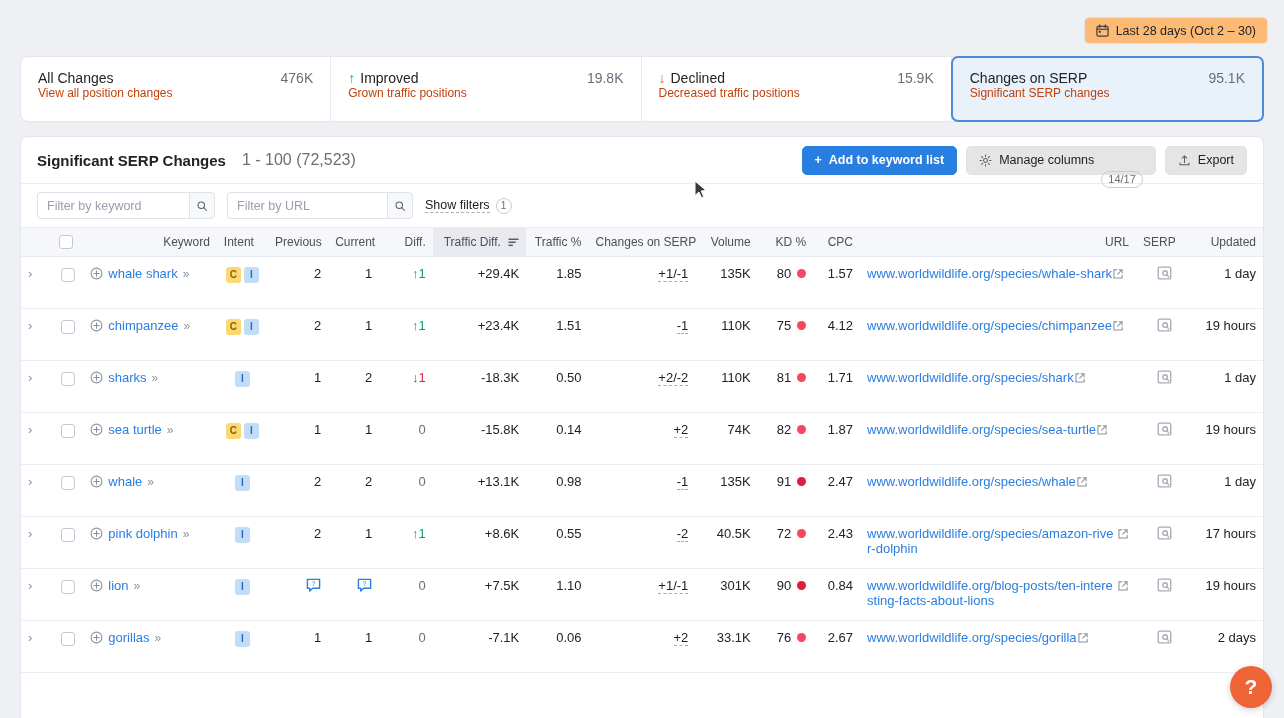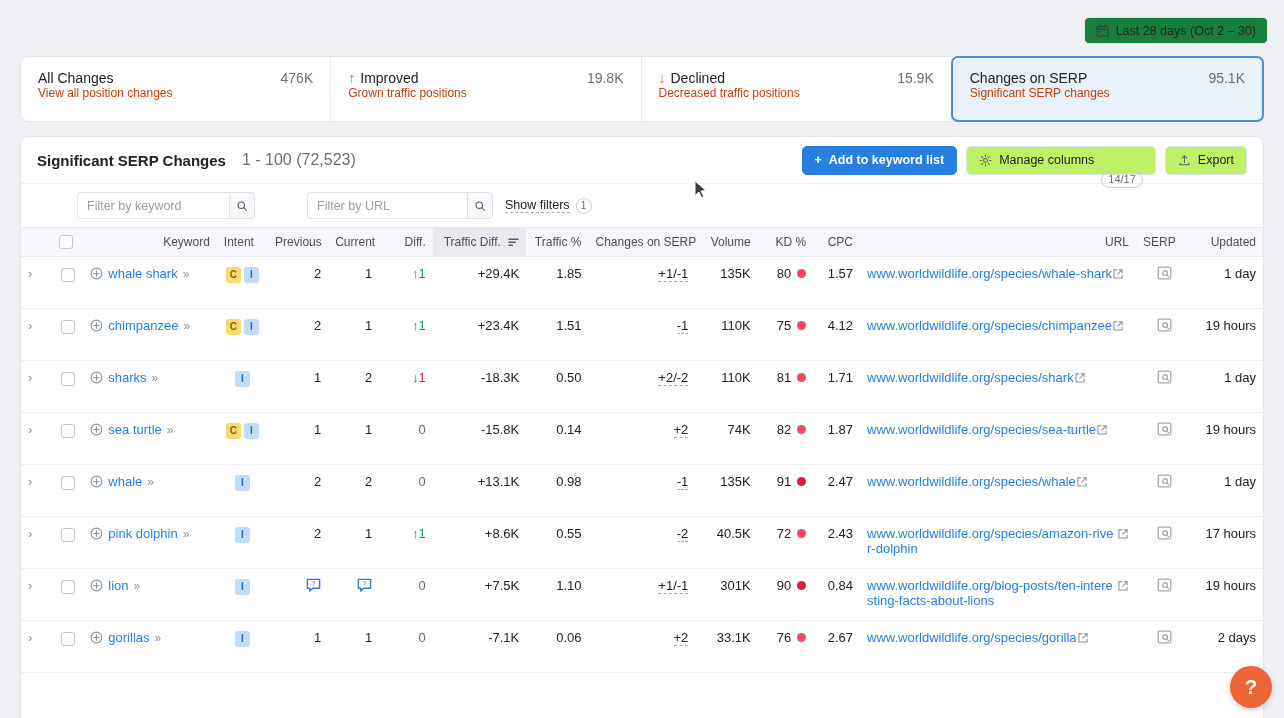--- a/index.html
+++ b/index.html
@@ -15,21 +15,21 @@
   .page { position: relative; width: 1284px; height: 718px; }
 
   
   .top-strip { position: absolute; top: -10px; left: 0; width: 1284px; height: 14px; }
 
   
   .daterange {
     position: absolute; top: 17px; right: 16px;
     height: 27px; display: flex; align-items: center; gap: 7px;
     padding: 0 11px;
-    background: #15803d; border: 1px solid #dfe2e9; border-radius: 5px;
+    background: #fdba74; border: 1px solid #dfe2e9; border-radius: 5px;
     font-size: 12.5px; color: #232324; cursor: pointer;
   }
   .cal-ico { width: 13px; height: 13px; display: block; }
 
   
   .kpis {
     position: absolute; top: 56px; left: 20px;
     width: 1244px; height: 66px;
     background: #fff; border: 1px solid #e4e6ed; border-radius: 8px;
     display: flex;
@@ -64,38 +64,38 @@
   .panel-head {
     height: 46px; display: flex; align-items: center;
     padding: 0 16px; gap: 10px;
   }
   .panel-title { font-size: 15px; font-weight: bold; color: #232324; }
   .panel-count { font-size: 16px; color: #6c6e79; margin-left: 6px; }
   .head-actions { margin-left: auto; display: flex; align-items: center; gap: 9px; }
   .btn {
     height: 29px; border-radius: 5px; display: flex; align-items: center;
     gap: 7px; padding: 0 12px; font-size: 12.5px; cursor: pointer;
-    border: 1px solid #dfe2e9; background: #bef264; color: #232324; white-space: nowrap;
+    border: 1px solid #dfe2e9; background: #e5e5e5; color: #232324; white-space: nowrap;
   }
   .btn.primary { background: #297ee2; border-color: #297ee2; color: #fff; font-weight: bold; }
   .pill {
     border: 1px solid #c9ccd6; border-radius: 9px; font-size: 11px;
     padding: 0px 6px; color: #6c6e79; line-height: 15px; margin-top: 38px;
   }
 
   
   .filters {
     height: 44px; display: flex; align-items: center; gap: 12px;
     padding: 0 16px; border-top: 1px solid #eceef2;
   }
   .inputwrap { display: flex; height: 27px; }
   .inputwrap input {
     height: 27px; border: 1px solid #dfe2e9; border-right: none;
     border-radius: 4px 0 0 4px; padding: 0 9px; font-size: 12.5px;
-    font-family: "Liberation Sans", sans-serif; color: #232324; outline: none; margin-left: 40px;
+    font-family: "Liberation Sans", sans-serif; color: #232324; outline: none;
   }
   .inputwrap input::placeholder { color: #9a9daa; }
   .in-kw input { width: 152px; }
   .in-url input { width: 160px; }
   .srch-btn {
     width: 26px; height: 27px; border: 1px solid #dfe2e9; border-radius: 0 4px 4px 0;
     background: #f7f8fa; display: flex; align-items: center; justify-content: center;
     cursor: pointer;
   }
   .showfilters {

